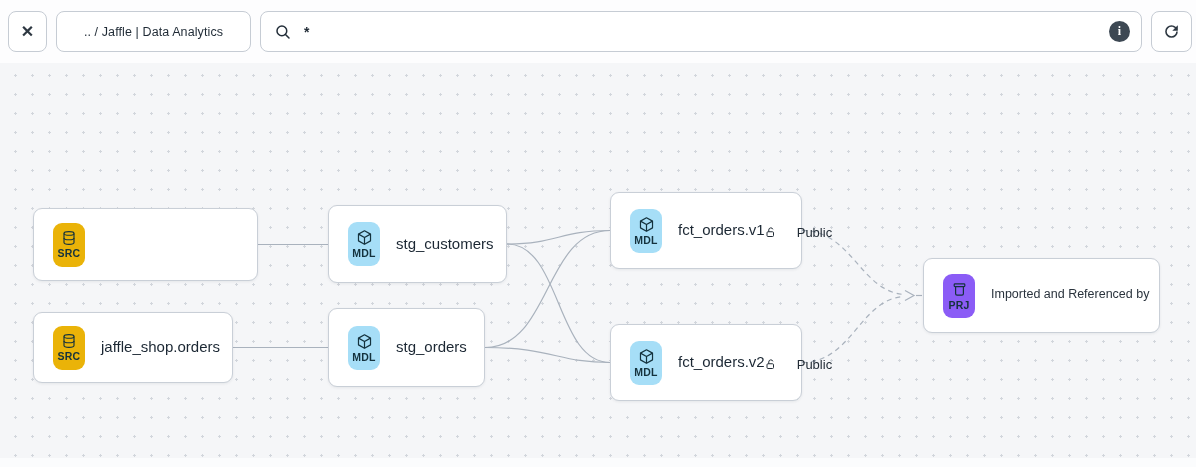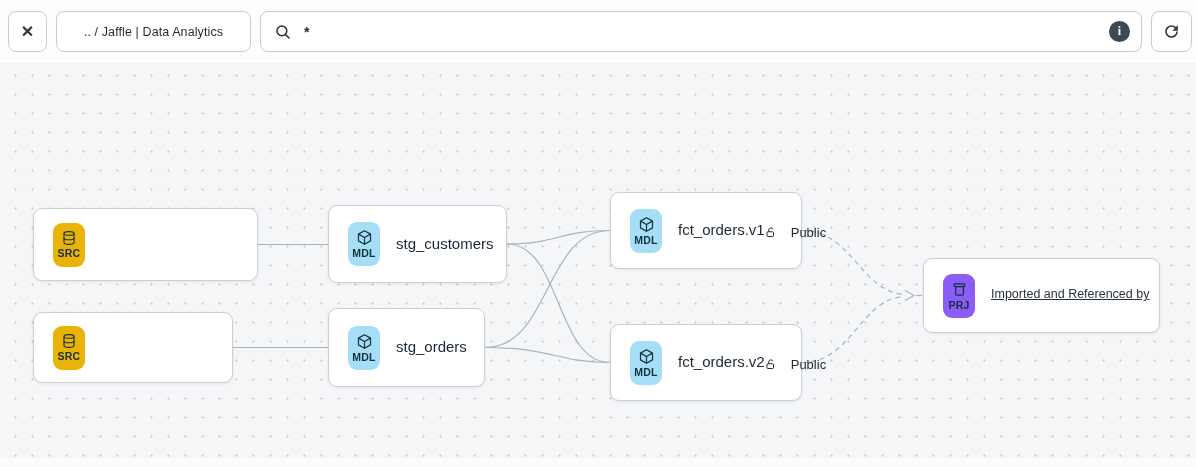--- a/index.html
+++ b/index.html
@@ -64,22 +64,22 @@
     width:32px; height:44px; border-radius:9px; flex:none;
     display:flex; flex-direction:column; align-items:center; justify-content:center;
   }
   .tile svg { display:block; }
   .tile .tag { font-size:10.5px; font-weight:600; line-height:1; margin-top:2px; color:#14323d; letter-spacing:.2px; }
   .tile.src { background:#eab308; }
   .tile.mdl { background:#a6def7; }
   .tile.prj { background:#8b5cf6; }
   .ntext { display:flex; flex-direction:row; justify-content:flex-end; }
   .title { font-size:15px; color:#1b2733; white-space:nowrap; line-height:1.25; }
-  .sub { display:flex; align-items:center; gap:14px; font-size:13px; color:#222c36; margin-top:3px; }
-  .prj-sub { font-size:12.5px; color:#2a333d; margin-bottom:3px; white-space:nowrap;text-decoration:underline; }
+  .sub { display:flex; align-items:center; gap:20px; font-size:13px; color:#222c36; margin-top:3px; }
+  .prj-sub { font-size:12.5px; color:#2a333d; margin-bottom:3px; white-space:nowrap; }
   .prj-title { font-size:16.5px; }
 </style>
 </head>
 <body>
 
 <div class="canvas"></div>
 
 <svg class="edges" width="1196" height="467">
   <g fill="none" stroke="#a9b2bd" stroke-width="1.2">
     <path d="M258 244.5 H328"></path>
@@ -112,20 +112,23 @@
 
 <div class="node" id="n-src-orders">
   <div class="tile src">
     <svg width="16" height="16" viewBox="0 0 24 24" fill="none" stroke="#14323d" stroke-width="1.7">
       <ellipse cx="12" cy="5.2" rx="7.5" ry="2.7"></ellipse>
       <path d="M4.5 5.2 V18.8 c0 1.5 3.36 2.7 7.5 2.7 s7.5-1.2 7.5-2.7 V5.2"></path>
       <path d="M4.5 12 c0 1.5 3.36 2.7 7.5 2.7 s7.5-1.2 7.5-2.7"></path>
     </svg>
     <span class="tag">SRC</span>
   </div>
+  <div class="ntext">
+    <span class="title">jaffle_shop.orders</span>
+  </div>
 </div>
 
 <div class="node" id="n-stg-customers">
   <div class="tile mdl">
     <svg width="17" height="17" viewBox="0 0 24 24" fill="none" stroke="#14323d" stroke-width="1.7" stroke-linejoin="round">
       <path d="M12 2.5 20.5 7.25 V16.75 L12 21.5 3.5 16.75 V7.25 Z"></path>
       <path d="M3.5 7.25 12 12 20.5 7.25 M12 12 V21.5"></path>
     </svg>
     <span class="tag">MDL</span>
   </div>

